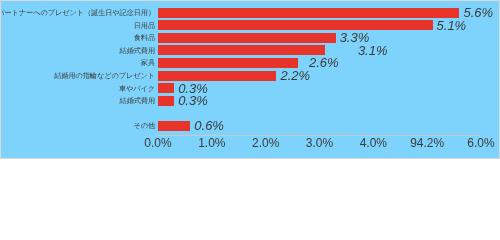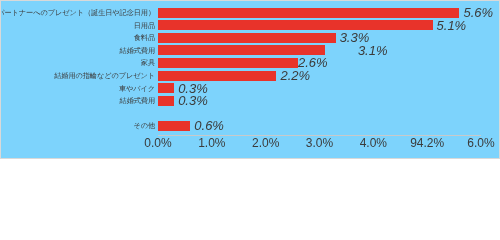--- a/index.html
+++ b/index.html
@@ -108,21 +108,21 @@
         <div class="val-label" style="left: 338.65px; color: rgb(59, 59, 59);">3.3%</div>
       </div>
       <div class="row" style="top: 43.8px;">
         <div class="cat-label">結婚式費用</div>
         <div class="bar" style="width: 166.883px; background: rgb(232, 51, 42);"></div>
         <div class="val-label" style="left: 327.883px; color: rgb(59, 59, 59); margin-left: 29px;">3.1%</div>
       </div>
       <div class="row" style="top: 56.4px;">
         <div class="cat-label">家具</div>
         <div class="bar" style="width: 139.967px; background: rgb(232, 51, 42);"></div>
-        <div class="val-label" style="left: 297px; color: rgb(59, 59, 59);">2.6%</div>
+        <div class="val-label" style="left: 308px; color: rgb(59, 59, 59);">2.6%</div>
       </div>
       <div class="row" style="top: 69px;">
         <div class="cat-label">結婚用の指輪などのプレゼント</div>
         <div class="bar" style="width: 118.433px; background: rgb(232, 51, 42);"></div>
         <div class="val-label" style="left: 279.433px; color: rgb(59, 59, 59);">2.2%</div>
       </div>
       <div class="row" style="top: 81.6px;">
         <div class="cat-label">車やバイク</div>
         <div class="bar" style="width: 16.15px; background: rgb(232, 51, 42);"></div>
         <div class="val-label" style="left: 177.15px; color: rgb(59, 59, 59);">0.3%</div>

